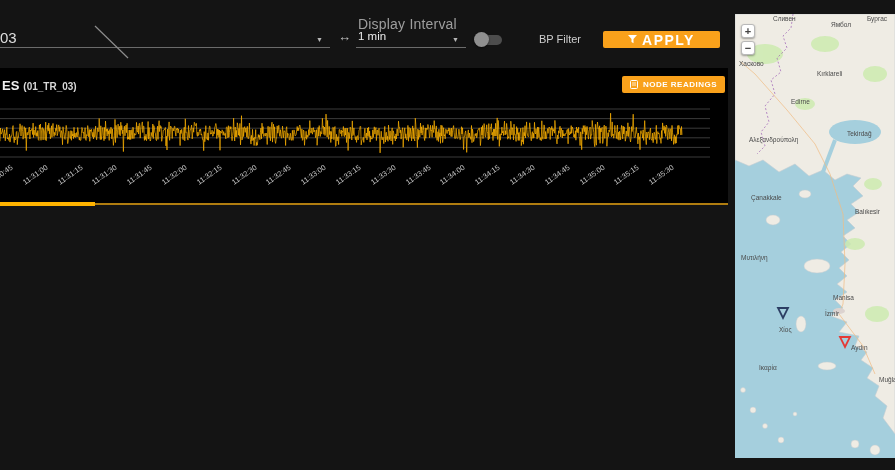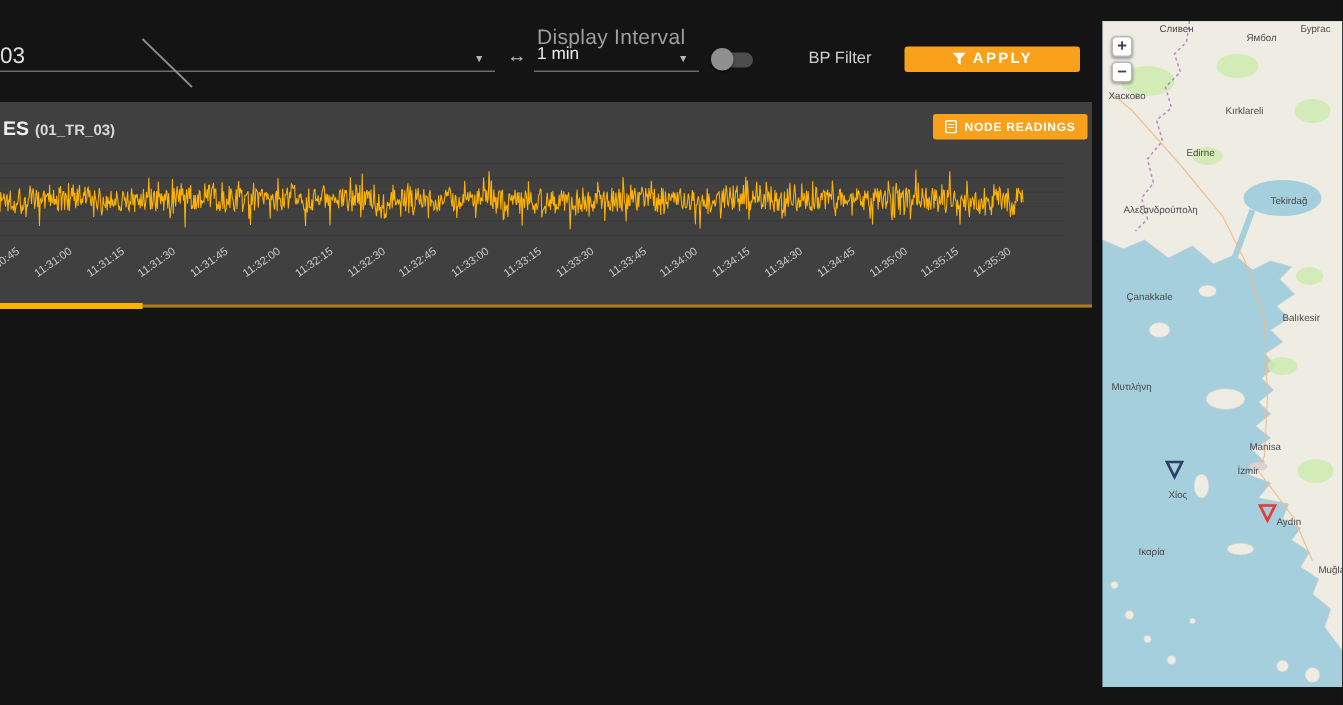--- a/index.html
+++ b/index.html
@@ -12,25 +12,25 @@
   .select-underline{height:1px;background:#6b6b6b}
   .select-value{font-size:15px;color:#dedede;white-space:nowrap}
   .caret{color:#b5b5b5;font-size:7px;line-height:7px}
   .small-label{font-size:14px;color:#9e9e9e;letter-spacing:.2px}
   .interval-value{font-size:11.5px;color:#ececec}
   .lr-icon{font-size:13px;color:#c0c0c0}
   .switch{width:26px;height:10px;background:#4d4d4d;border-radius:6px;cursor:pointer}
   .switch .knob{position:absolute;left:-2px;top:-3px;width:15px;height:15px;border-radius:50%;background:#8f8f8f;box-shadow:0 1px 2px rgba(0,0,0,.5)}
   .toggle-label{font-size:11px;color:#cfcfcf}
   .btn-orange{background:#f9a11b;color:#fff;border:none;border-radius:2px;display:flex;align-items:center;justify-content:center;gap:5px;font-weight:bold;cursor:pointer}
-  .apply-btn{left:603px;top:31px;width:117px;height:17px;font-size:10px;letter-spacing:1.5px}
+  .apply-btn{left:603px;top:31px;width:117px;height:17px;font-size:14px;letter-spacing:1.5px}
   .diag-line{pointer-events:none}
 
   
-  .panel{left:0;top:68px;width:728px;height:137px;background:#404040}
+  .panel{left:0;top:68px;width:728px;height:137px;background:#000000}
   .panel-title{left:2px;top:10px;font-size:13px;font-weight:bold;color:#f0f0f0;white-space:nowrap}
   .panel-title .sub{font-size:10px;color:#d8d8d8;margin-left:4px}
   .node-readings-btn{left:622px;top:8px;height:17px;padding:1px 8px;font-size:8px;letter-spacing:.5px}
   .chart-svg{left:0;top:40px}
   .ticks{left:0;top:92px;width:728px;height:42px}
   .tick{position:absolute;top:2px;width:90px;text-align:right;font-size:7.5px;color:#c9c9c9;transform-origin:100% 50%;transform:rotate(-35deg);white-space:nowrap}
   .divider-base{left:0;top:203px;width:728px;height:2px;background:#b07d10}
   .divider-accent{left:0;top:202px;width:95px;height:4px;background:#ffb300}
 
   

